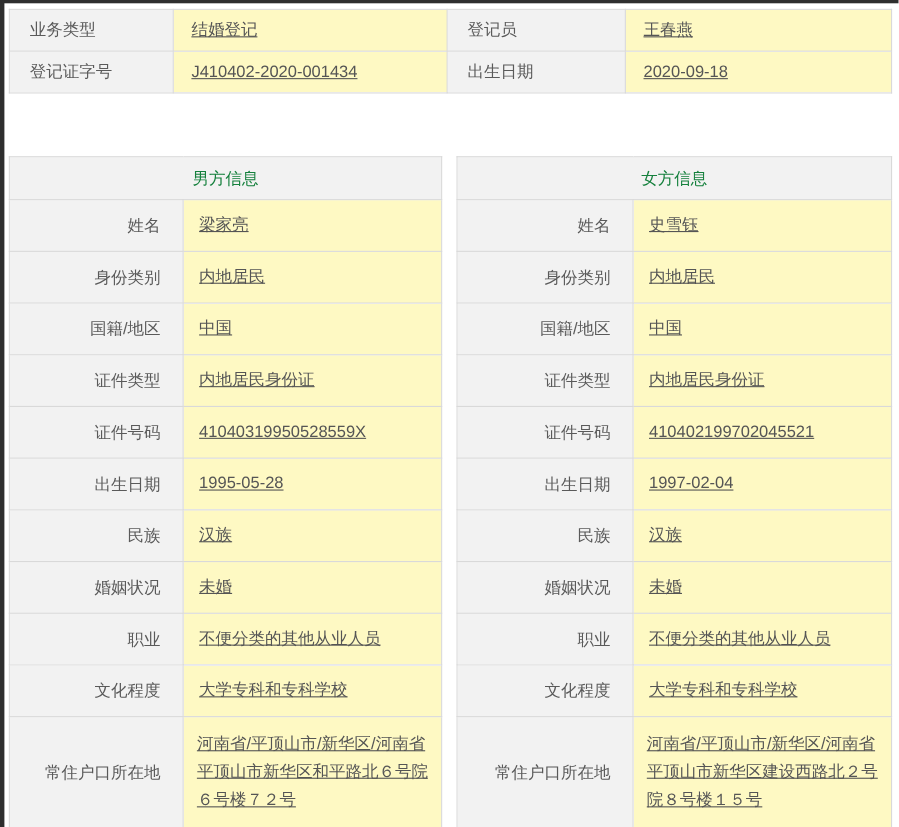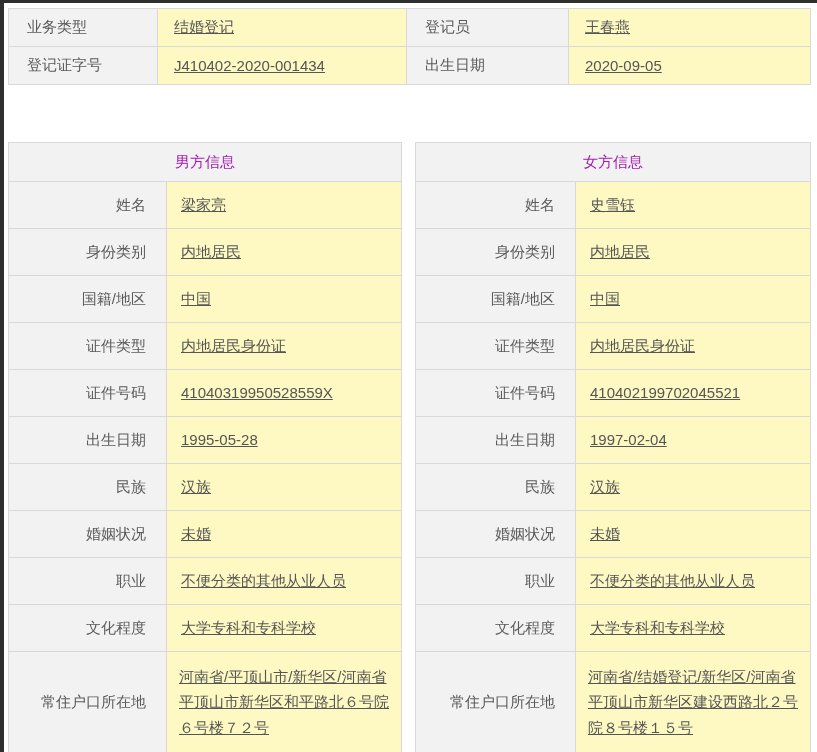--- a/index.html
+++ b/index.html
@@ -40,21 +40,21 @@
   }
 
   
   .person-table { position: absolute; top: 142px; }
   .person-table.male   { left: 8px;   width: 393px; }
   .person-table.female { left: 415px; width: 395px; }
   .person-table th.tbl-title {
     height: 36px;
     background: #f2f2f2;
     text-align: center;
-    color: #a21caf;
+    color: #15803d;
   }
   .person-table td { height: 38px; }
   .person-table td.cell-label { text-align: right; padding: 0 20px 0 8px; }
   .person-table td.cell-value { padding: 4px 12px 4px 14px; line-height: 1.7; }
   .person-table tr.tall td { height: 92px; padding-left: 12px; }
 </style>
 </head>
 <body>
 
 <div class="page">
@@ -72,21 +72,21 @@
         <tr>
       <td class="cell-label">业务类型</td>
       <td class="cell-value">结婚登记</td>
       <td class="cell-label">登记员</td>
       <td class="cell-value">王春燕</td>
     </tr>
     <tr>
       <td class="cell-label">登记证字号</td>
       <td class="cell-value">J410402-2020-001434</td>
       <td class="cell-label">出生日期</td>
-      <td class="cell-value">2020-09-05</td>
+      <td class="cell-value">2020-09-18</td>
     </tr>
   </tbody>
     </table>
 
   <table class="person-table male">
     <colgroup>
         <col style="width:158px">
         <col style="width:235px">
       </colgroup>
     <tbody>
@@ -185,18 +185,18 @@
     <tr>
       <td class="cell-label">职业</td>
       <td class="cell-value">不便分类的其他从业人员</td>
     </tr>
     <tr>
       <td class="cell-label">文化程度</td>
       <td class="cell-value">大学专科和专科学校</td>
     </tr>
     <tr class="tall">
       <td class="cell-label">常住户口所在地</td>
-      <td class="cell-value">河南省/结婚登记/新华区/河南省平顶山市新华区建设西路北２号院８号楼１５号</td>
+      <td class="cell-value">河南省/平顶山市/新华区/河南省平顶山市新华区建设西路北２号院８号楼１５号</td>
     </tr>
 
   </tbody>
     </table>
 </div>
 
 </body></html>

